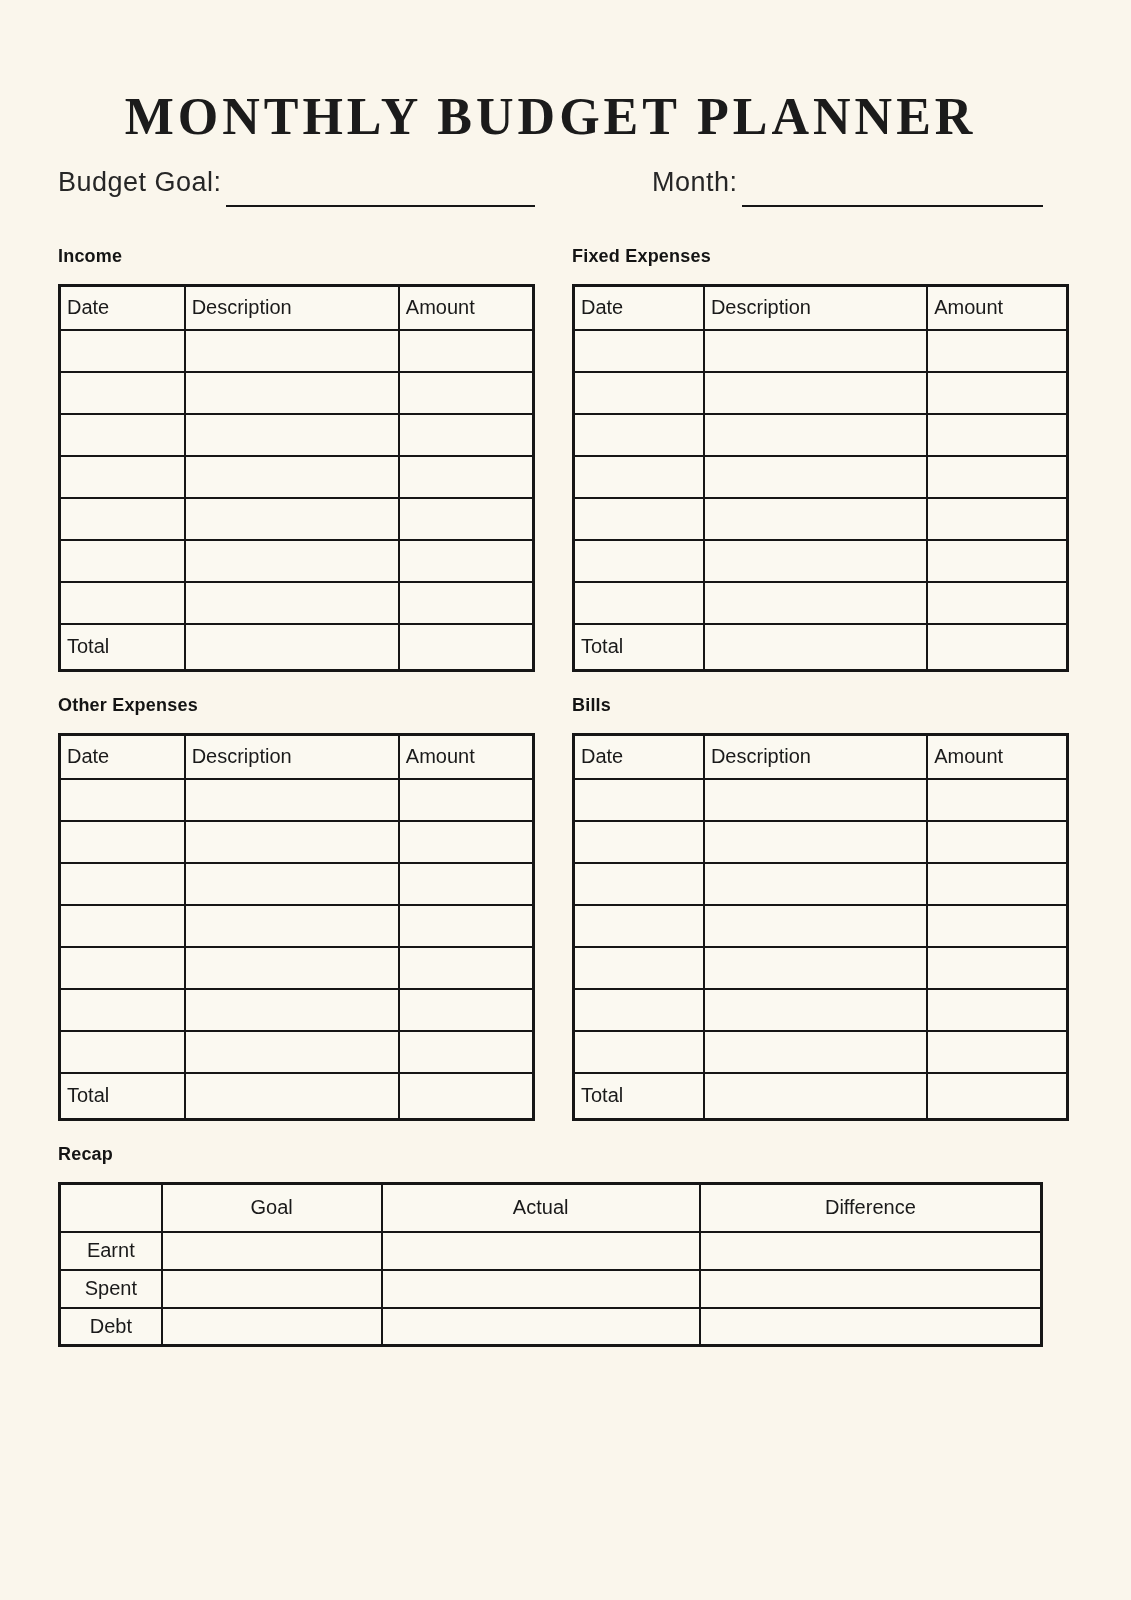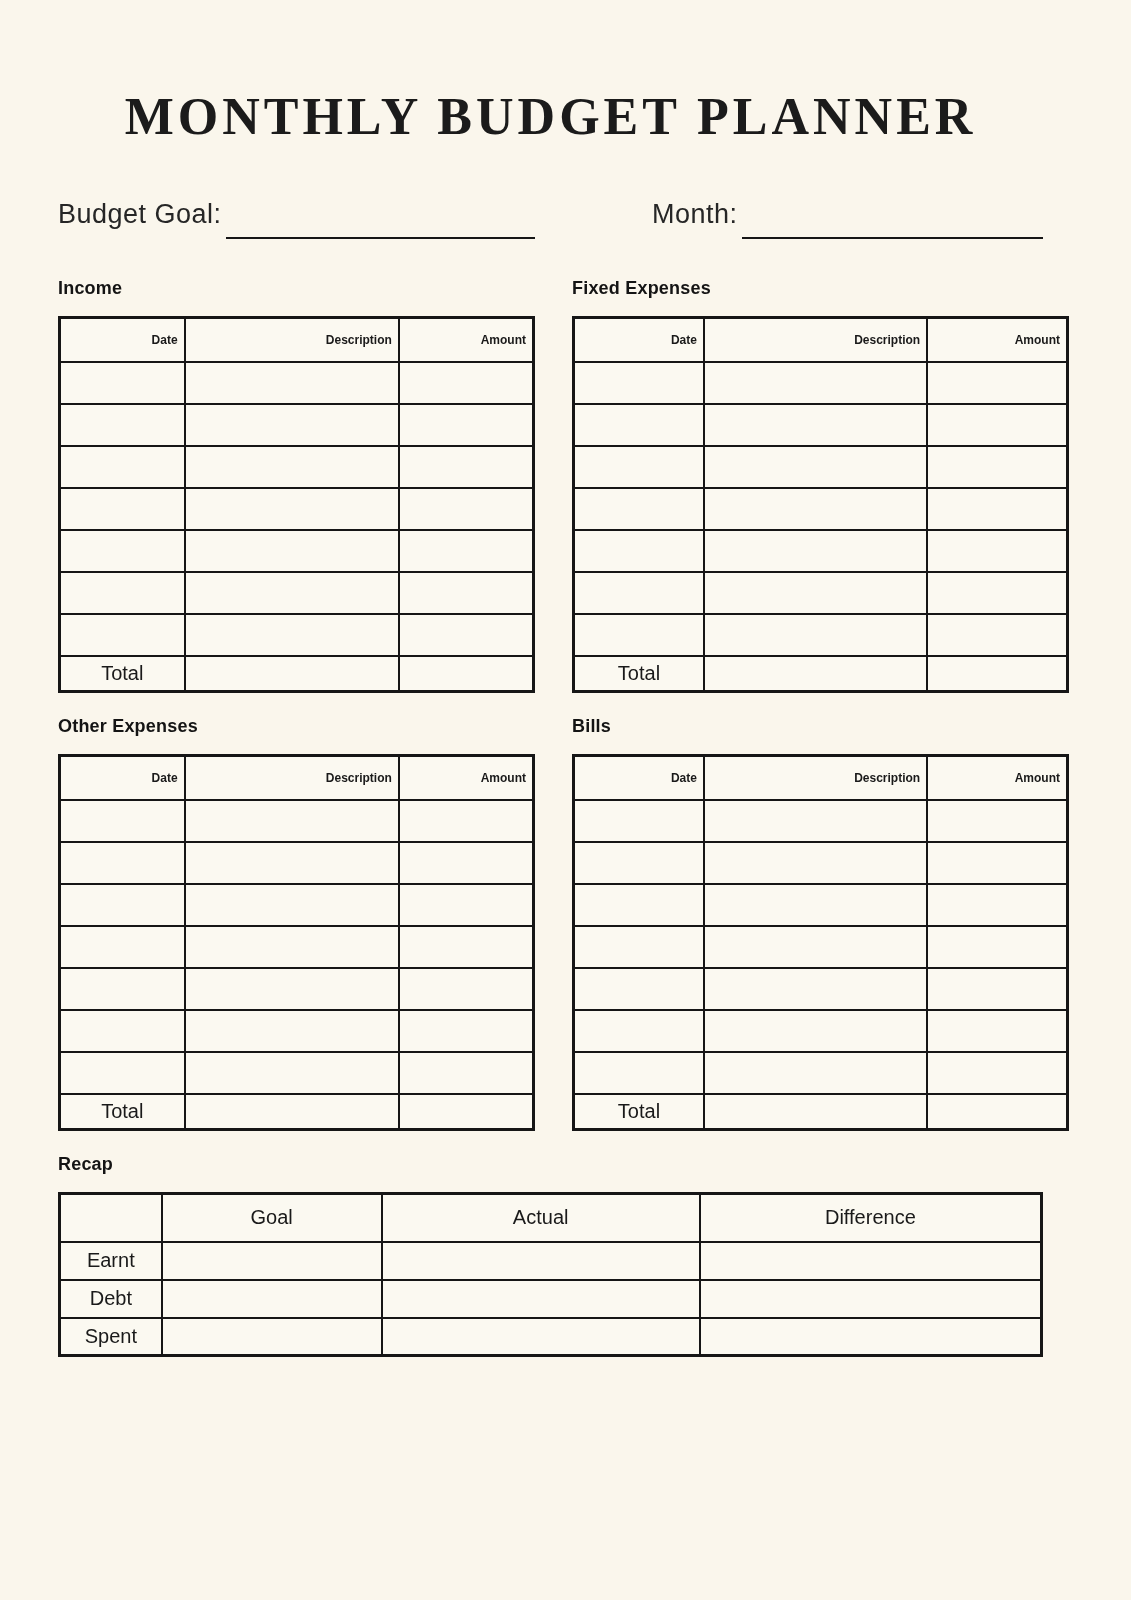--- a/index.html
+++ b/index.html
@@ -29,21 +29,21 @@
     font-weight:700;
     font-size:52px;
     line-height:1.1;
     letter-spacing:4px;
     color:#1B1B1B;
     white-space:nowrap;
   }
   .goal-row{
     display:flex;
     align-items:baseline;
-    margin-top:54px;
+    margin-top:22px;
   }
   .field{
     display:flex;
     align-items:baseline;
   }
   .field-goal{flex:0 0 477px;}
   .field-month{flex:1;margin-left:117px;}
   .field-label{
     font-size:27px;
     font-weight:400;
@@ -78,29 +78,28 @@
     border:3px solid var(--line);
   }
   table.entry-table th,table.entry-table td,
   table.recap-table th,table.recap-table td{
     border:2px solid var(--line);
     background:var(--cell);
     padding:0 6px;
   }
   table.entry-table thead th{
     height:44px;
-    font-size:12px;
-    font-weight:700;
-    text-align:right;
+    font-size:20px;
+    font-weight:400;
+    text-align:left;
   }
   table.entry-table tbody td{height:42px;}
   table.entry-table tr.total-row td{
-    height:36px;
+    height:47px;
     font-size:20px;
-    text-align:center;
   }
   .recap-section{margin-top:23px;}
   table.recap-table thead th{
     height:48px;
     font-size:20px;
     font-weight:400;
     text-align:center;
   }
   table.recap-table tbody td{height:38px;font-size:20px;}
   table.recap-table td.row-label{text-align:center;}
@@ -393,27 +392,27 @@
         </tr>
       </thead>
       <tbody>
         <tr>
           <td class="row-label">Earnt</td>
           <td></td>
           <td></td>
           <td></td>
         </tr>
         <tr>
-          <td class="row-label">Debt</td>
+          <td class="row-label">Spent</td>
           <td></td>
           <td></td>
           <td></td>
         </tr>
         <tr>
-          <td class="row-label">Spent</td>
+          <td class="row-label">Debt</td>
           <td></td>
           <td></td>
           <td></td>
         </tr>
       </tbody>
     </table>
   </div>
 
 </div>
 

